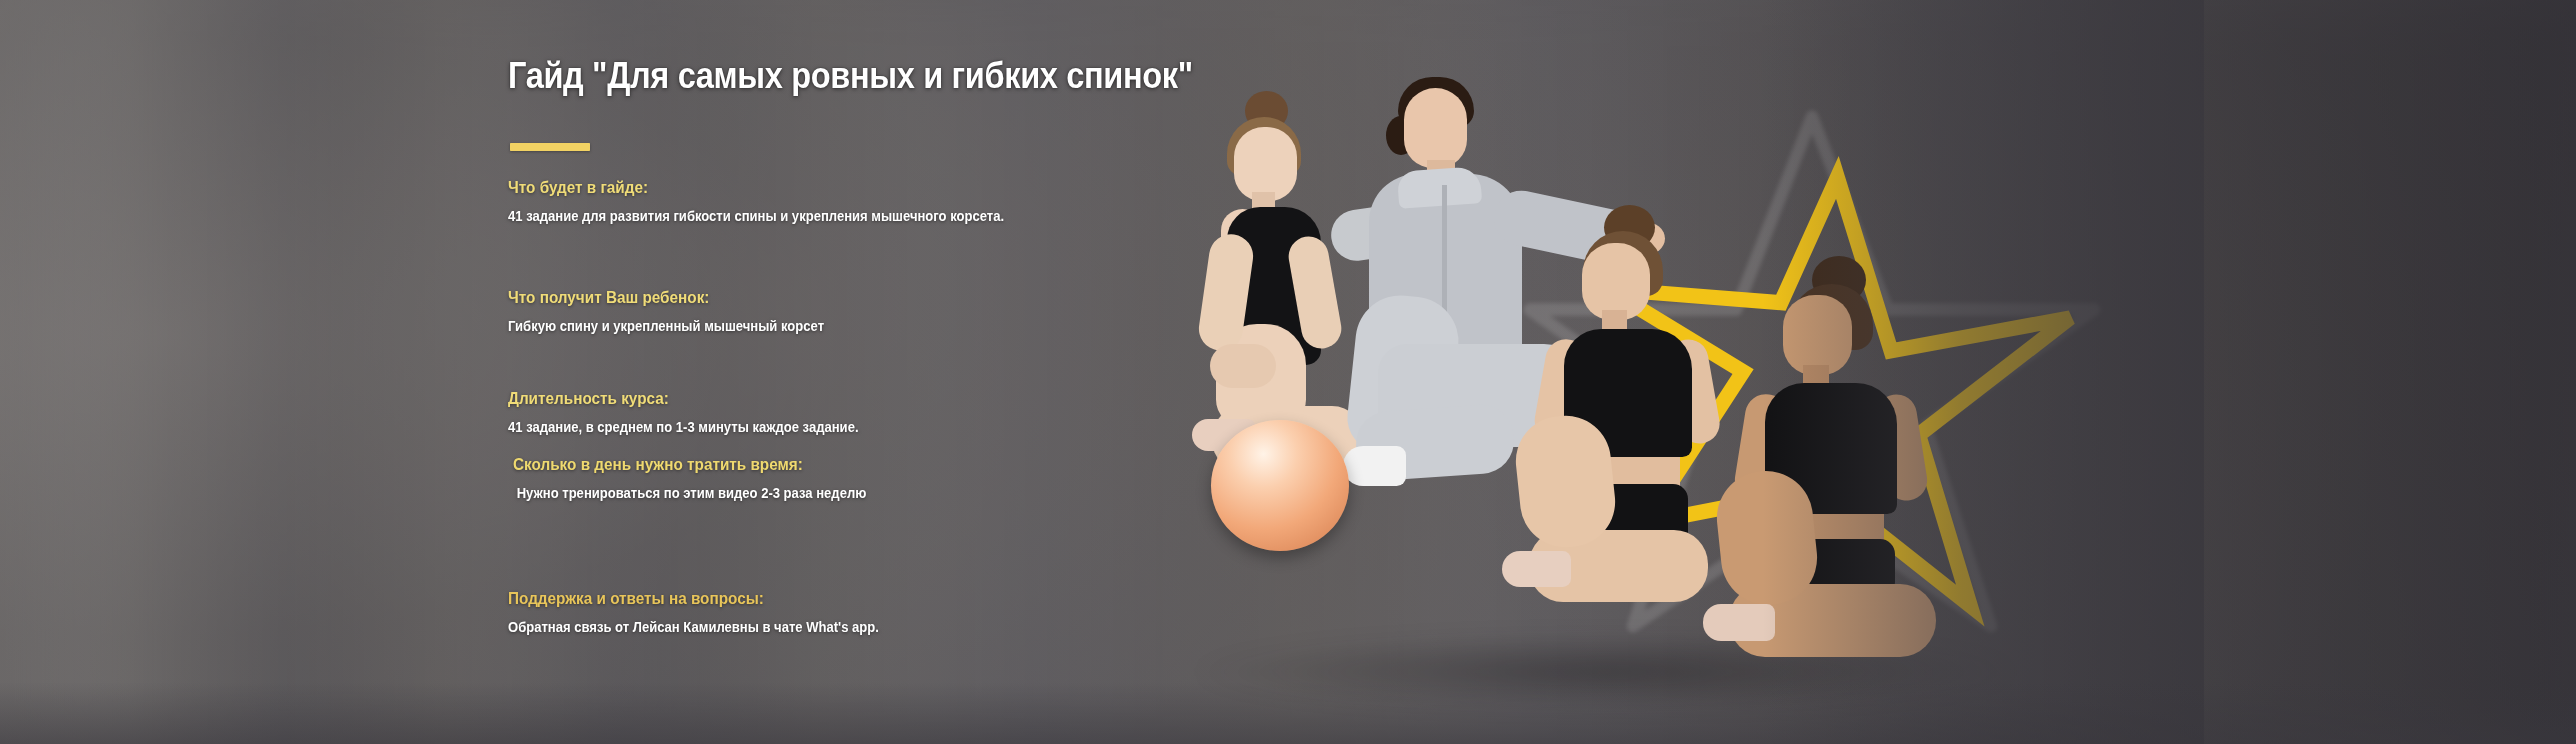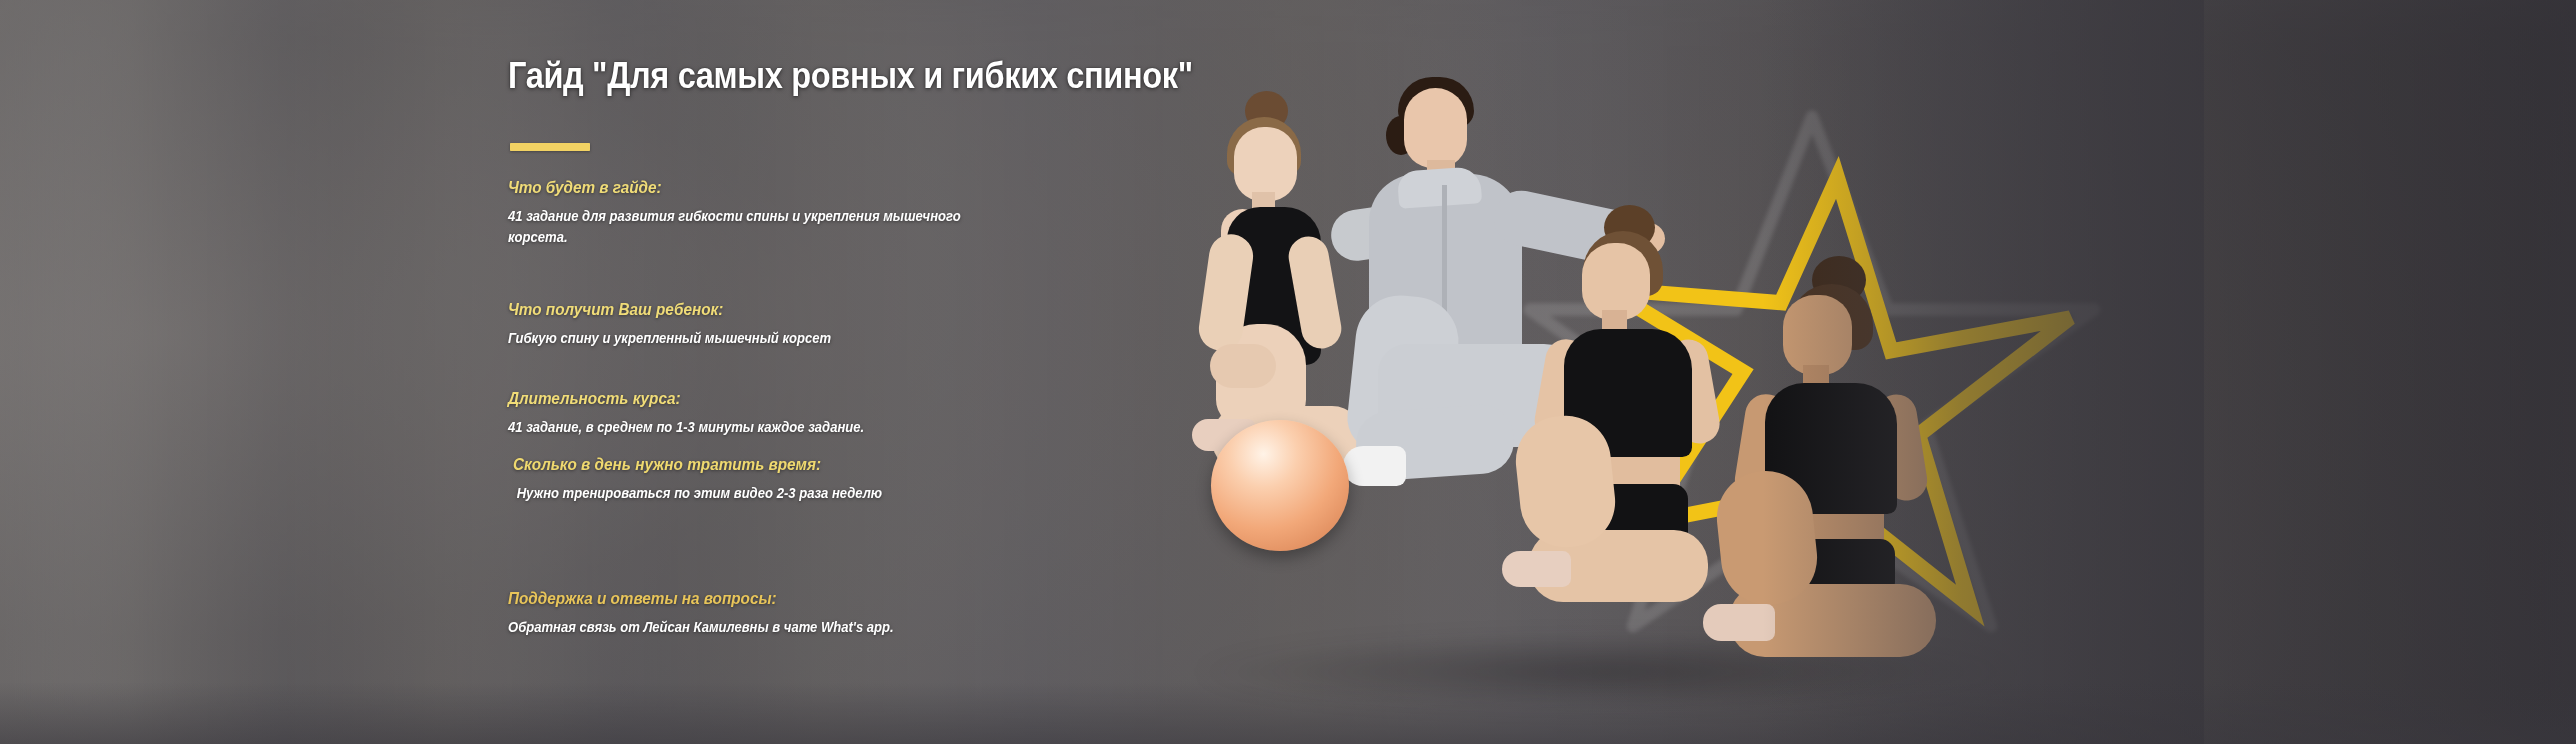--- a/index.html
+++ b/index.html
@@ -116,21 +116,21 @@
     box-shadow: 0 0.7px 2.8px rgba(0,0,0,0.35);
   }
 
   .items {
     position: absolute;
     left: 0; top: 0;
     width: 100%;
     list-style: none;
     margin: 0; padding: 0;
   }
-  .item { position: absolute; left: 0; width: 758px; font-style: italic; }
+  .item { position: absolute; left: 0; width: 758px; }
   .item-heading {
     margin: 0 0 7.6px 0;
     font-size: 17px;
     font-weight: 700;
     line-height: 1.2;
     color: #f0dc78;
     text-shadow: 0 1.4px 3.4px rgba(0,0,0,0.48);
     transform: scaleX(0.90);
     transform-origin: left center;
     white-space: nowrap;
@@ -142,21 +142,21 @@
     line-height: 1.45;
     color: #ffffff;
     max-width: 572px;
     text-shadow: 0 1.4px 3.4px rgba(0,0,0,0.50);
     transform: scaleX(0.90);
     transform-origin: left top;
   }
 
   
   .item-0 { left: 508px; top: 178px; }
-  .item-1 { left: 508px; top: 300px; }
+  .item-1 { left: 508px; top: 288px; }
   .item-2 { left: 508px; top: 389px; }
   .item-3 { left: 513px; top: 455px; }
   .item-4 { left: 508px; top: 589px; }
 
   .item-3 .item-heading { color: #efd96f; }
   .item-3 .item-body { padding-left: 4.1px; }
   .item-4 .item-heading { color: #e8c55a; }
 
   
   .photo-group {

